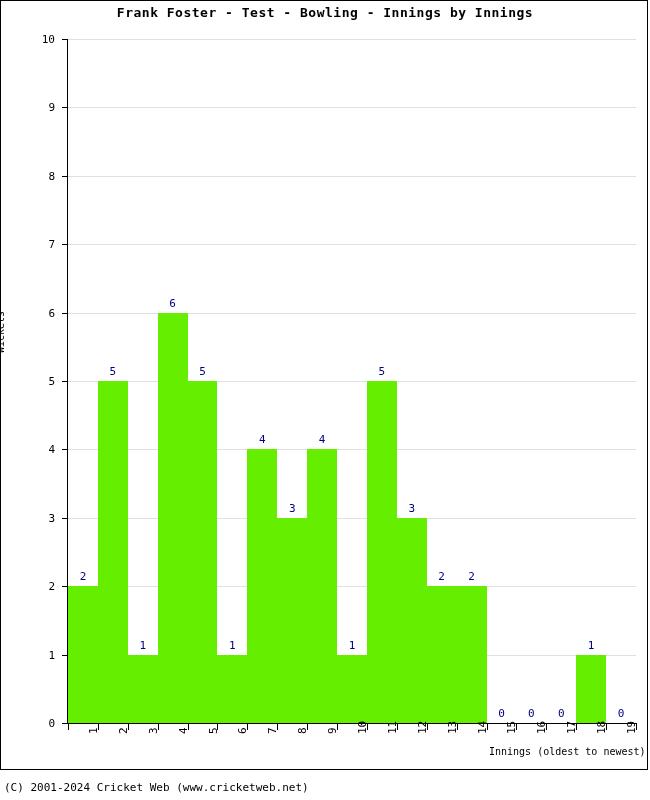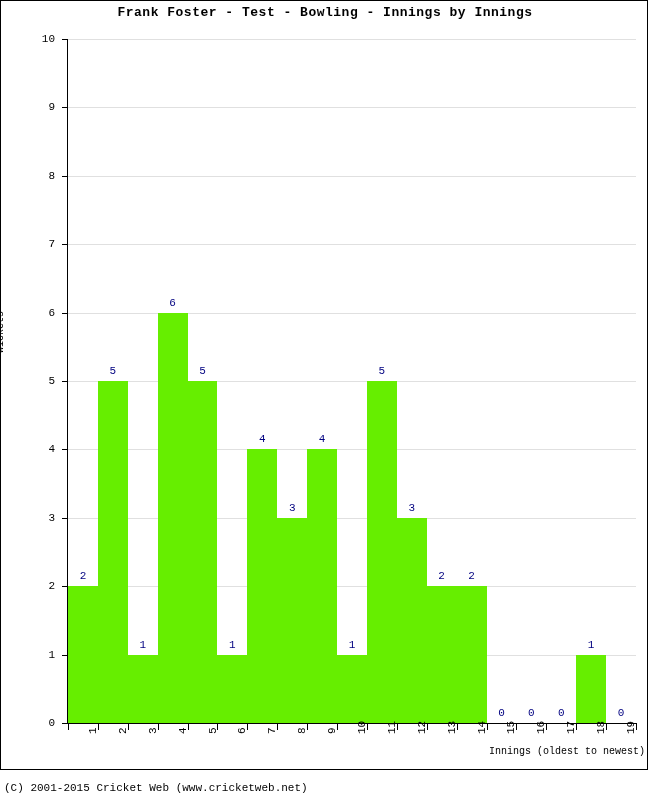--- a/index.html
+++ b/index.html
@@ -12,21 +12,20 @@
     height: 800px;
     font-family: "DejaVu Sans Mono", "Liberation Mono", monospace;
     color: #000000;
     overflow: hidden;
   }
 
   #chart-root {
     position: relative;
     width: 650px;
     height: 678px;
-    font-family: Liberation Mono, monospace;
   }
 
   
   .chart-frame {
     position: absolute;
     left: 0;
     top: 0;
     width: 648px;
     height: 770px;
     border: 1px solid #000000;
@@ -297,15 +296,15 @@
         <div class="bar-value" style="left: 545.263px; top: 707px; width: 30px; color: rgb(0, 0, 128);">0</div>
         <div class="bar-value" style="left: 575.158px; top: 638.6px; width: 30px; color: rgb(0, 0, 128);">1</div>
         <div class="bar-value" style="left: 605.053px; top: 707px; width: 30px; color: rgb(0, 0, 128);">0</div>
       </div>
 
     <div class="axis-title-y">Wickets</div>
 
     <div class="axis-title-x">Innings (oldest to newest)</div>
   </div>
 
-  <div class="footer">(C) 2001-2015 Cricket Web (www.cricketweb.net)</div>
+  <div class="footer">(C) 2001-2024 Cricket Web (www.cricketweb.net)</div>
 
 </div>
 
 </body></html>

